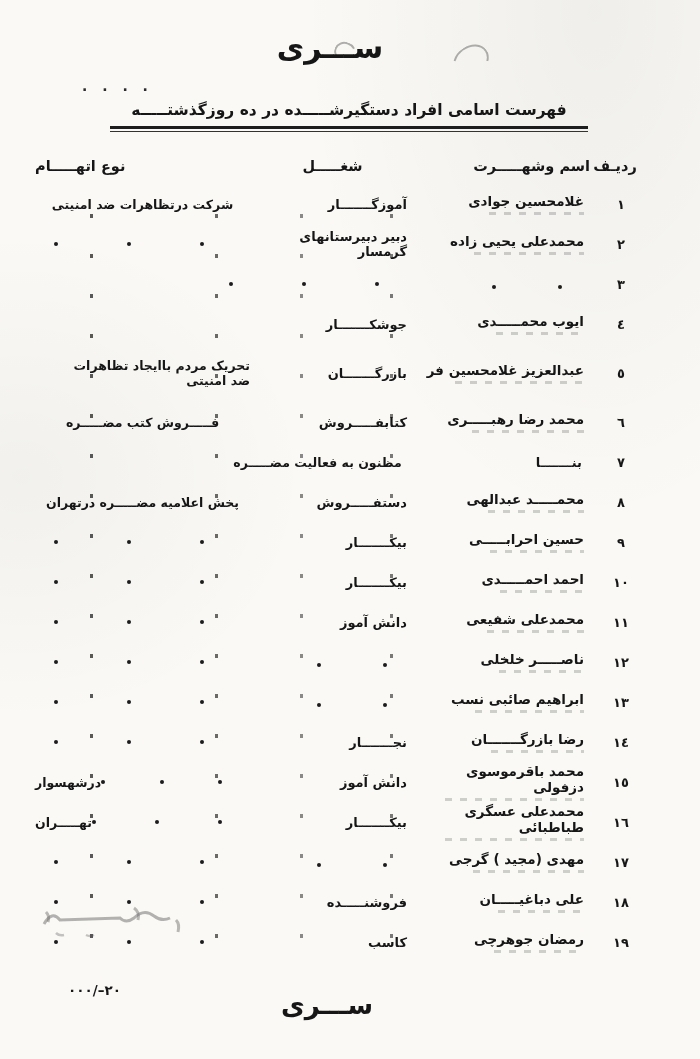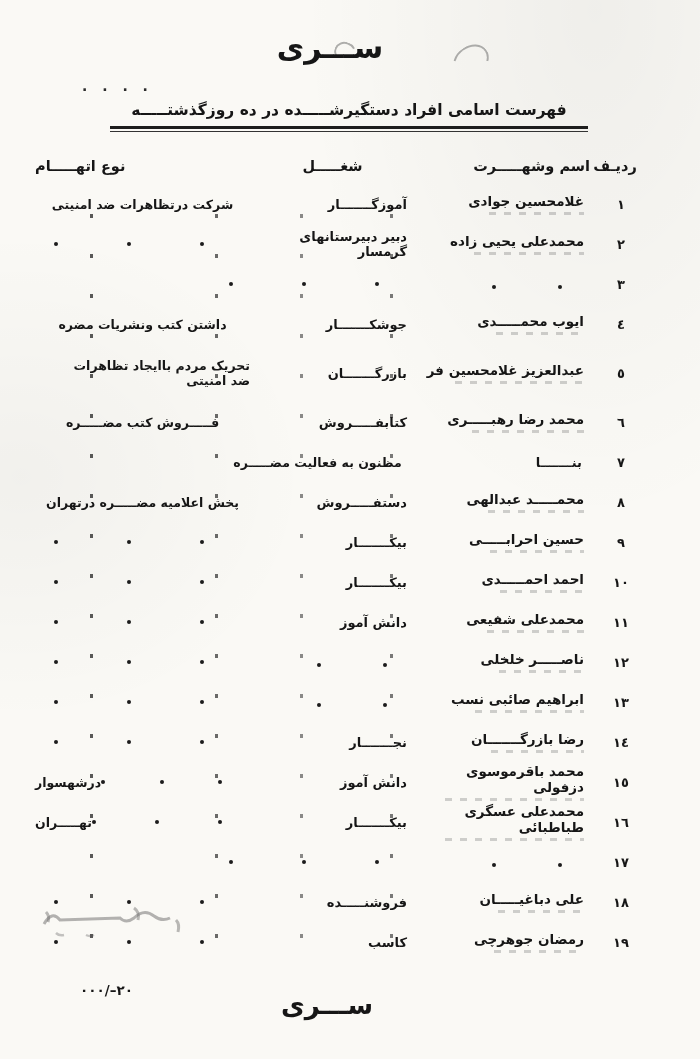--- a/index.html
+++ b/index.html
@@ -59,21 +59,21 @@
   .c-acc.multiline{flex-direction:column;justify-content:center;align-items:stretch;}
   .acc-text{text-align:right;display:block;}
   .acc-line2{text-align:right;margin-left:88px;display:block;}
   .ditto{display:inline-flex;justify-content:space-between;align-items:center;}
   .ditto-occ{width:70px;margin-right:20px;}
   .ditto-acc{width:150px;margin-right:28px;}
   .dot{width:4px;height:4px;border-radius:50%;background:#1c1c1c;display:inline-block;}
   .acc-note{font-size:12.5px;white-space:nowrap;}
   .scribble{position:absolute;left:16px;top:900px;opacity:.75;}
   .footer{position:absolute;top:982px;left:0;right:0;height:60px;}
-  .doc-num{position:absolute;left:80px;top:0;direction:ltr;font-size:13.5px;letter-spacing:1px;}
+  .doc-num{position:absolute;left:68px;top:0;direction:ltr;font-size:13.5px;letter-spacing:1px;}
   .sari-bottom{text-align:center;font-size:26px;margin-top:8px;transform:translateX(-23px);letter-spacing:1px;}
 </style>
 </head>
 <body>
 
 <div class="noise-dots">. . . .</div>
 <div class="arc arc1"></div>
 <div class="arc arc2"></div>
 
 <div class="sari-top">ســـری</div>
@@ -131,23 +131,20 @@
           <i class="dot"></i>
           <i class="dot"></i>
         </span>
       </div>
   </div>
 
   <div class="row">
     <div class="c-no">٤</div>
     <div class="c-name"><span class="nm">ایوب محمـــــدی</span></div>
     <div class="c-occ">جوشکـــــــار</div>
-    <div class="c-acc">
-        <span class="acc-text">داشتن کتب ونشریات مضره</span>
-      </div>
   </div>
 
   <div class="row" style="min-height: 58px;">
     <div class="c-no">٥</div>
     <div class="c-name"><span class="nm">عبدالعزیز غلامحسین فر</span></div>
     <div class="c-occ">بازرگـــــــان</div>
     <div class="c-acc multiline">
         <span class="acc-text">تحریک مردم باایجاد تظاهرات</span>
         <span class="acc-line2">ضد امنیتی</span>
       </div>
@@ -286,20 +283,21 @@
           <i class="dot"></i>
           <i class="dot"></i>
           <i class="dot"></i>
         </span>
         <span class="acc-note">تهـــــران</span>
       </div>
   </div>
 
   <div class="row">
     <div class="c-no">۱۷</div>
+    <div class="c-name"><span class="nm">مهدی (مجید ) گرجی</span></div>
     <div class="c-occ"><span class="ditto ditto-occ">
           <i class="dot"></i>
           <i class="dot"></i>
         </span></div>
     <div class="c-acc">
         <span class="ditto ditto-acc">
           <i class="dot"></i>
           <i class="dot"></i>
           <i class="dot"></i>
         </span>

